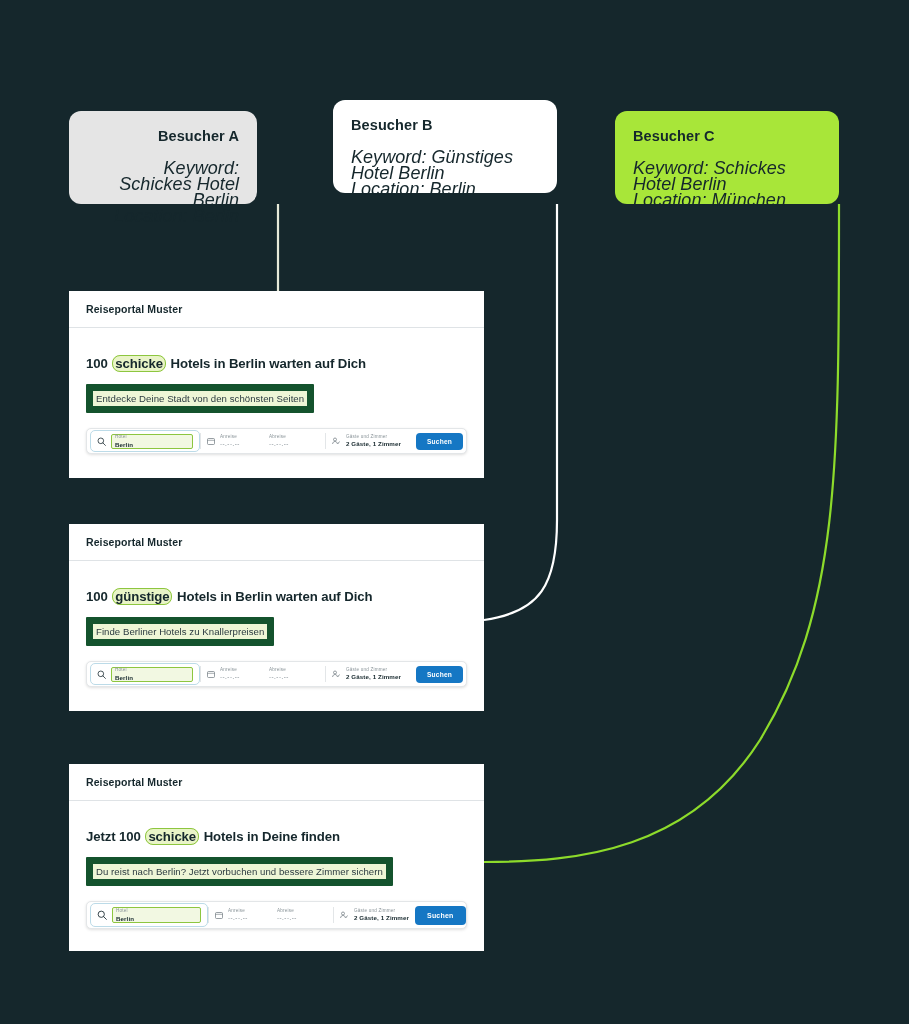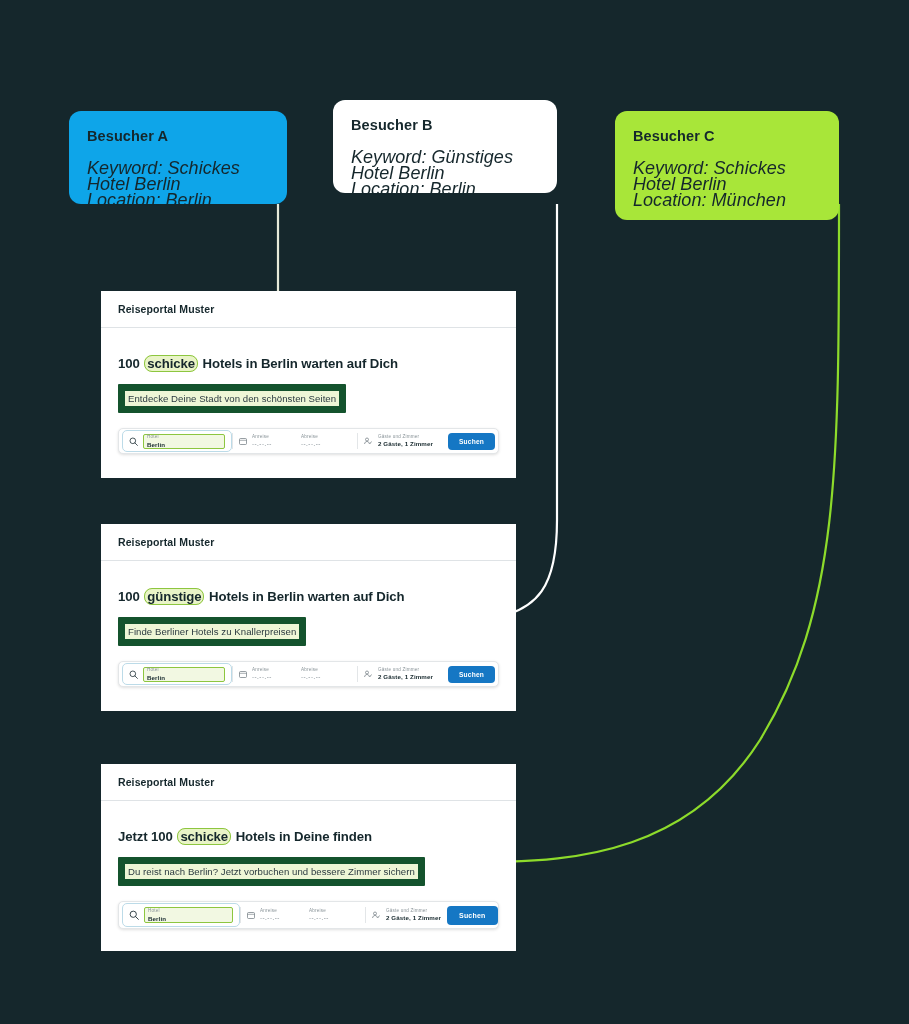--- a/index.html
+++ b/index.html
@@ -47,31 +47,30 @@
     margin-bottom: 16px;
   }
   .visitor-card .vc-line {
     font-size: 18px;
     color: #15272c;
     line-height: 16px;
     letter-spacing: .05px;
     font-style: italic;
   }
 
-  #card-a { left: 69px;  top: 111px; width: 218px; height: 93px; background: #0ea5e9; }
+  #card-a { left: 69px;  top: 111px; width: 188px; height: 93px; background: #e5e5e5; text-align: right; }
   #card-b { left: 333px; top: 100px; width: 224px; height: 93px; background: #ffffff; }
-  #card-c { left: 615px; top: 111px; width: 224px; height: 109px; background: #a8e639; }
+  #card-c { left: 615px; top: 111px; width: 224px; height: 93px; background: #a8e639; }
 
   
   .mockup {
     position: absolute;
     background: #ffffff;
     z-index: 2;
     overflow: hidden;
-    margin-left: 32px;
   }
   #mock-1 { left: 69px; top: 291px; width: 415px; height: 187px; }
   #mock-2 { left: 69px; top: 524px; width: 415px; height: 187px; }
   #mock-3 { left: 69px; top: 764px; width: 415px; height: 187px; }
 
   .mock-header {
     height: 37px;
     border-bottom: 1px solid #dfe3e6;
     display: flex;
     align-items: center;

